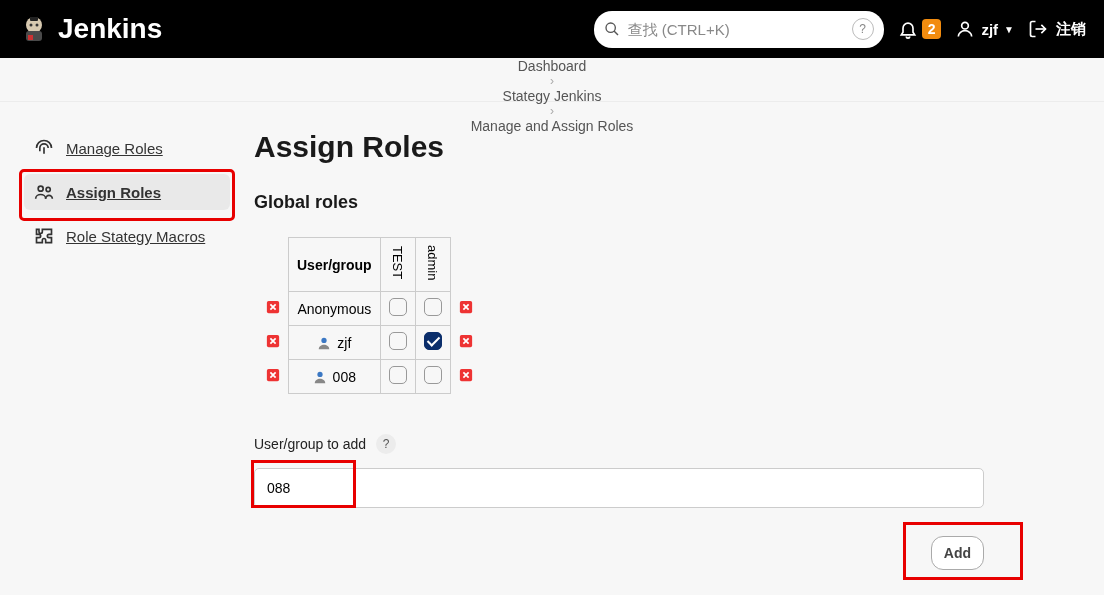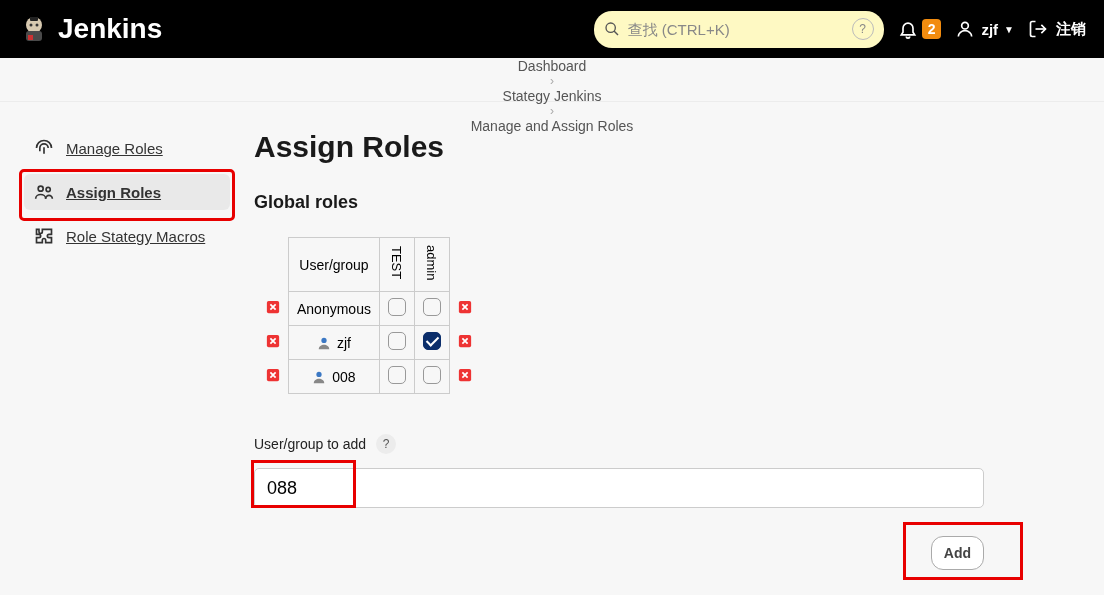--- a/index.html
+++ b/index.html
@@ -3,21 +3,21 @@
 <meta charset="utf-8">
 <style>
   * { box-sizing: border-box; margin: 0; padding: 0; font-family: Helvetica, Arial, sans-serif; }
   body { background: #f7f7f7; width: 1104px; height: 595px; overflow: hidden; }
 
   
   .jenkins-header { background: #000; height: 58px; display: flex; align-items: center; padding: 13px 18px; gap: 14px; }
   .jenkins-logo { display: flex; align-items: center; gap: 8px; color: #fff; font-weight: bold; font-family: Georgia, serif; font-size: 28px; }
   .jenkins-logo svg { width: 32px; height: 32px; }
   .header-spacer { flex: 1; }
-  .search-box { position: relative; width: 290px; height: 37px; background: #fef9c3; border-radius: 18px; display: flex; align-items: center; padding: 0 10px; }
+  .search-box { position: relative; width: 290px; height: 37px; background: #ffffff; border-radius: 18px; display: flex; align-items: center; padding: 0 10px; }
   .search-box input { border: none; outline: none; flex: 1; font-size: 15px; margin-left: 8px; background: transparent; }
   .search-box input::placeholder { color: #888; }
   .search-help { width: 22px; height: 22px; border-radius: 50%; border: 1px solid #bbb; color: #888; font-size: 12px; display: flex; align-items: center; justify-content: center; }
   .header-icon { color: #fff; display: flex; align-items: center; gap: 4px; cursor: pointer; }
   .badge-orange { background: #f28c0f; color: #fff; border-radius: 4px; padding: 2px 6px; font-weight: bold; font-size: 14px; }
   .user-block { display: flex; align-items: center; gap: 6px; color: #fff; font-weight: 600; font-size: 15px; }
   .chevron-down { font-size: 10px; }
   .logout-block { display: flex; align-items: center; gap: 8px; color: #fff; font-weight: 600; font-size: 15px; }
 
   
@@ -31,35 +31,35 @@
   .sidebar-item.active { background: #e9e9e9; font-weight: 600; }
   .sidebar-item svg { width: 20px; height: 20px; }
   .highlight-red { outline: 3px solid #e80000; border-radius: 2px; }
 
   .content { flex: 1; max-width: 760px; }
   h1 { font-size: 30px; font-weight: 700; margin-bottom: 28px; color:#1a1a1a; }
   h2 { font-size: 18px; font-weight: 700; margin-bottom: 24px; color:#1a1a1a;}
 
   .role-table { border-collapse: collapse; margin-left: 4px; }
   .role-table th, .role-table td { border: 1px solid #ccc; padding: 6px 8px; font-size: 14px; text-align: center; vertical-align: middle; }
-  .role-table th.col-user { font-weight: 400; }
+  .role-table th.col-user { font-weight: 700; }
   .role-table th.rot { height: 54px; width: 28px; padding: 4px 2px; }
   .role-table th.rot span { writing-mode: vertical-rl; font-weight: 400; font-size: 13px; }
   .role-table td.no-border { border: none; }
   .role-table td.usercell { text-align: center; }
   .user-icon { display:inline-block; width:14px; height:14px; vertical-align:-2px; margin-right:2px; }
   .chk { width: 18px; height: 18px; border: 1.5px solid #999; border-radius: 5px; display: inline-block; position: relative; }
   .chk.checked { background: #0b2e6b; border-color: #0b2e6b; }
   .chk.checked::after { content: ""; position: absolute; left: 5px; top: 1px; width: 5px; height: 10px; border: solid #fff; border-width: 0 2.5px 2.5px 0; transform: rotate(45deg); }
   .del-icon { display:inline-block; width:14px; height:14px; }
 
   .form-row { margin-top: 40px; }
   .form-label-line { display: flex; align-items: center; gap: 10px; font-size: 14px; margin-bottom: 14px; color:#222; }
   .help-q { width: 20px; height: 20px; border-radius: 50%; background: #ececec; color: #555; font-size: 12px; display: flex; align-items: center; justify-content: center; }
-  .text-input { width: 730px; height: 40px; border: 1px solid #ccc; border-radius: 5px; padding: 0 12px; font-size: 18px; }
+  .text-input { width: 730px; height: 40px; border: 1px solid #ccc; border-radius: 5px; padding: 0 12px; font-size: 14px; }
   .btn-row { display: flex; justify-content: flex-end; margin-top: 28px; width: 730px; }
   .btn { border: 1px solid #aaa; background: #fff; color: #444; font-weight: 600; padding: 8px 12px; border-radius: 12px; font-size: 14px; cursor: pointer; }
 
   
   #assign-roles-highlight{ padding:2px; margin-left:-2px; margin-right:2px;}
   .red-box-input { position: absolute; border: 3px solid #e80000; pointer-events: none; }
   .input-wrap{ position:relative; display:inline-block; }
   .btn-wrap{ position:relative; display:inline-block; }
 </style>
 </head>

